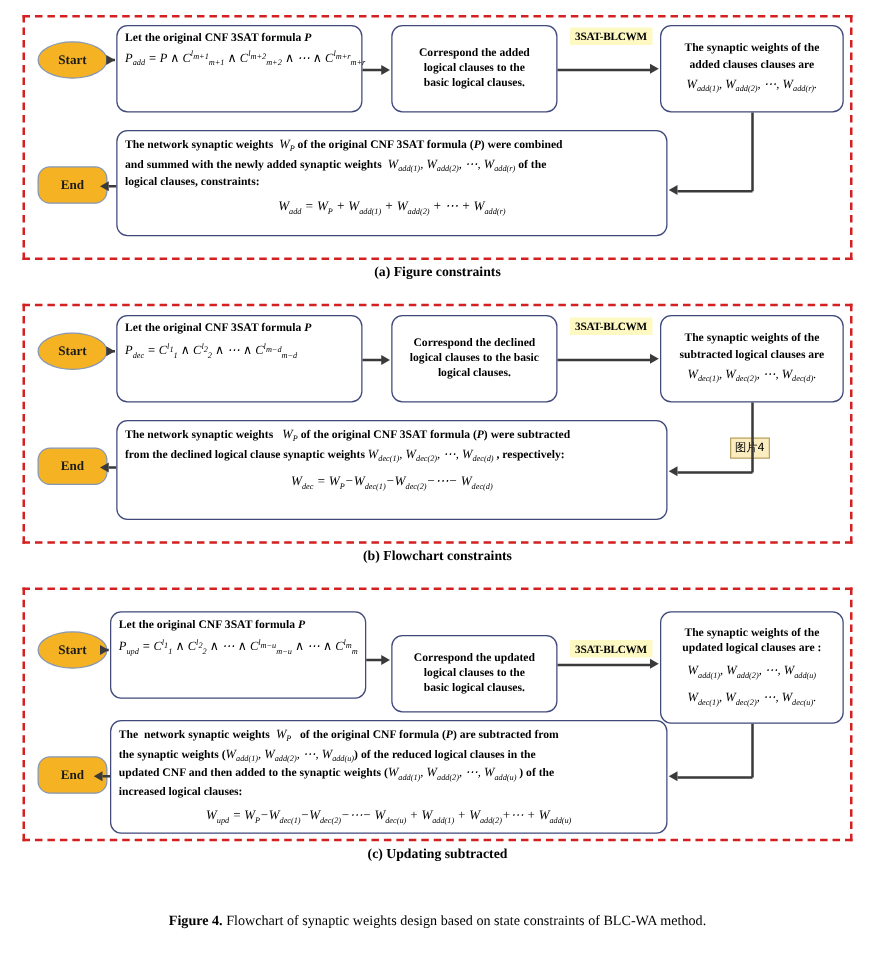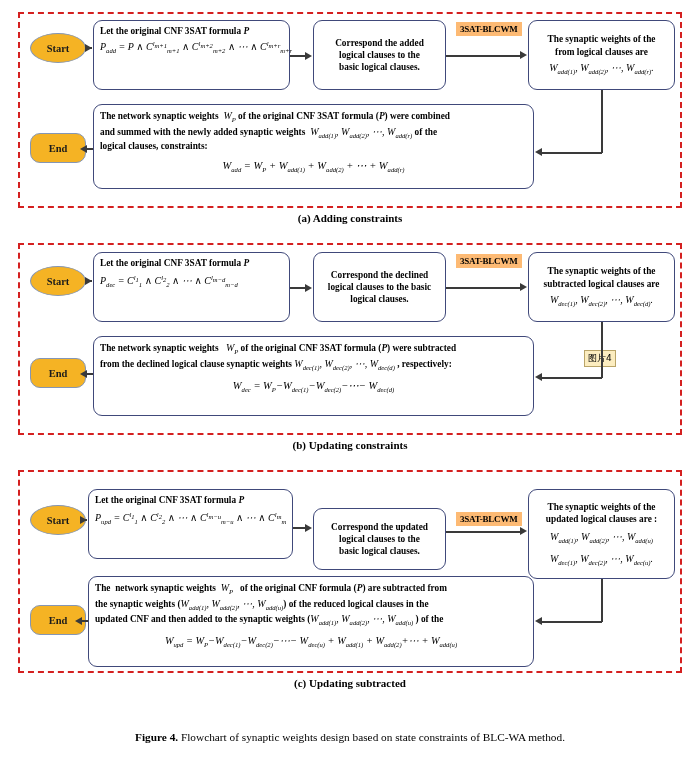--- a/index.html
+++ b/index.html
@@ -77,21 +77,21 @@
   .pbox.center { text-align: center; }
   .pbox.vcenter {
     display: flex;
     flex-direction: column;
     justify-content: center;
   }
 
   
   .conn-label {
     position: absolute;
-    background: #fdba74;
+    background: #fef9c3;
     color: #000;
     font-size: 9px;
     font-weight: bold;
     padding: 2px 4px;
     letter-spacing: -0.2px;
     font-family: "Liberation Serif", "DejaVu Serif", serif;
     white-space: nowrap;
   }
   .img-label {
     position: absolute;
@@ -173,21 +173,21 @@
 </div>
 
 <div class="pbox center vcenter" id="a-box2" style="left:313px; top:20px; width:133px; height:70px;">
   <div>Correspond the added</div>
   <div>logical clauses to the</div>
   <div>basic logical clauses.</div>
 </div>
 
 <div class="pbox center vcenter" id="a-box3" style="left:528px; top:20px; width:147px; height:70px;">
   <div>The synaptic weights of the</div>
-  <div>from logical clauses are</div>
+  <div>added clauses clauses are</div>
   <div class="math eq-line">
     W<sub>add(1)</sub>, W<sub>add(2)</sub>, ⋯, W<sub>add(r)</sub>.
   </div>
 </div>
 
 <div class="pbox" id="a-box4" style="left:93px; top:104px; width:441px; height:85px;">
   <div>The network synaptic weights <span class="math">&nbsp;W<sub>P</sub></span> of the original CNF 3SAT formula (<span class="it">P</span>) were combined</div>
   <div>and summed with the newly added synaptic weights <span class="math">&nbsp;W<sub>add(1)</sub>, W<sub>add(2)</sub>, ⋯, W<sub>add(r)</sub></span> of the</div>
   <div>logical clauses, constraints:</div>
   <div class="math eq-line" style="font-size:10.5px; margin-top:6px;">
@@ -208,21 +208,21 @@
 <div class="arrow-h thick" style="left:446px; top:55px; width:75px;"></div>
 <div class="arrow-head head-right" style="left:520px; top:51px;"></div>
 
 <div class="arrow-v thick" style="left:601px; top:90px; height:63px;"></div>
 <div class="arrow-h thick" style="left:542px; top:152px; width:60px;"></div>
 <div class="arrow-head head-left" style="left:535px; top:148px;"></div>
 
 <div class="arrow-h" style="left:87px; top:148px; width:6px;"></div>
 <div class="arrow-head head-left" style="left:80px; top:144.5px;"></div>
 
-<div class="section-caption" id="caption-a">(a)  Adding constraints</div>
+<div class="section-caption" id="caption-a">(a)  Figure constraints</div>
 
 <div class="section" id="section-b"></div>
 
 <div class="terminator" id="b-start" style="left:30px; top:266px;">Start</div>
 
 <div class="pbox" id="b-box1" style="left:93px; top:252px; width:197px; height:70px;">
   <div>Let the original CNF 3SAT formula <span class="it">P</span></div>
   <div class="math eq-line" style="text-align:left; margin-top:5px;">
     P<sub>dec</sub> = C<sup>l<sub>1</sub></sup><sub>1</sub> ∧ C<sup>l<sub>2</sub></sup><sub>2</sub> ∧ ⋯ ∧ C<sup>l<sub>m−d</sub></sup><sub>m−d</sub>
   </div>
@@ -265,21 +265,21 @@
 <div class="arrow-h thick" style="left:446px; top:287px; width:75px;"></div>
 <div class="arrow-head head-right" style="left:520px; top:283px;"></div>
 
 <div class="arrow-v thick" style="left:601px; top:322px; height:56px;"></div>
 <div class="arrow-h thick" style="left:542px; top:377px; width:60px;"></div>
 <div class="arrow-head head-left" style="left:535px; top:373px;"></div>
 
 <div class="arrow-h" style="left:87px; top:373px; width:6px;"></div>
 <div class="arrow-head head-left" style="left:80px; top:369.5px;"></div>
 
-<div class="section-caption" id="caption-b">(b)  Updating constraints</div>
+<div class="section-caption" id="caption-b">(b)  Flowchart constraints</div>
 
 <div class="section" id="section-c"></div>
 
 <div class="terminator" id="c-start" style="left:30px; top:505px;">Start</div>
 
 <div class="pbox" id="c-box1" style="left:88px; top:489px; width:205px; height:70px;">
   <div>Let the original CNF 3SAT formula <span class="it">P</span></div>
   <div class="math eq-line" style="text-align:left; margin-top:5px;">
     P<sub>upd</sub> = C<sup>l<sub>1</sub></sup><sub>1</sub> ∧ C<sup>l<sub>2</sub></sup><sub>2</sub> ∧ ⋯ ∧ C<sup>l<sub>m−u</sub></sup><sub>m−u</sub> ∧ ⋯ ∧ C<sup>l<sub>m</sub></sup><sub>m</sub>
   </div>
@@ -299,20 +299,21 @@
   </div>
   <div class="math eq-line" style="margin-top:6px;">
     W<sub>dec(1)</sub>, W<sub>dec(2)</sub>, ⋯, W<sub>dec(u)</sub>.
   </div>
 </div>
 
 <div class="pbox" id="c-box4" style="left:88px; top:576px; width:446px; height:91px;">
   <div>The&nbsp; network synaptic weights <span class="math">&nbsp;W<sub>P</sub></span>&nbsp;&nbsp; of the original CNF formula (<span class="it">P</span>) are subtracted from</div>
   <div>the synaptic weights (<span class="math">W<sub>add(1)</sub>, W<sub>add(2)</sub>, ⋯, W<sub>add(u)</sub></span>) of the reduced logical clauses in the</div>
   <div>updated CNF and then added to the synaptic weights (<span class="math">W<sub>add(1)</sub>, W<sub>add(2)</sub>, ⋯, W<sub>add(u)</sub></span> ) of the</div>
+  <div>increased logical clauses:</div>
   <div class="math eq-line" style="font-size:10.3px; margin-top:6px;">
     W<sub>upd</sub> = W<sub>P</sub>−W<sub>dec(1)</sub>−W<sub>dec(2)</sub>−⋯− W<sub>dec(u)</sub> + W<sub>add(1)</sub> + W<sub>add(2)</sub>+⋯ + W<sub>add(u)</sub>
   </div>
 </div>
 
 <div class="terminator rounded" id="c-end" style="left:30px; top:605px;">End</div>
 
 <div class="conn-label" id="c-conn" style="left:456px; top:512px;">3SAT-BLCWM</div>
 
 <div class="arrow-h" style="left:81px; top:519px; width:6px;"></div>

